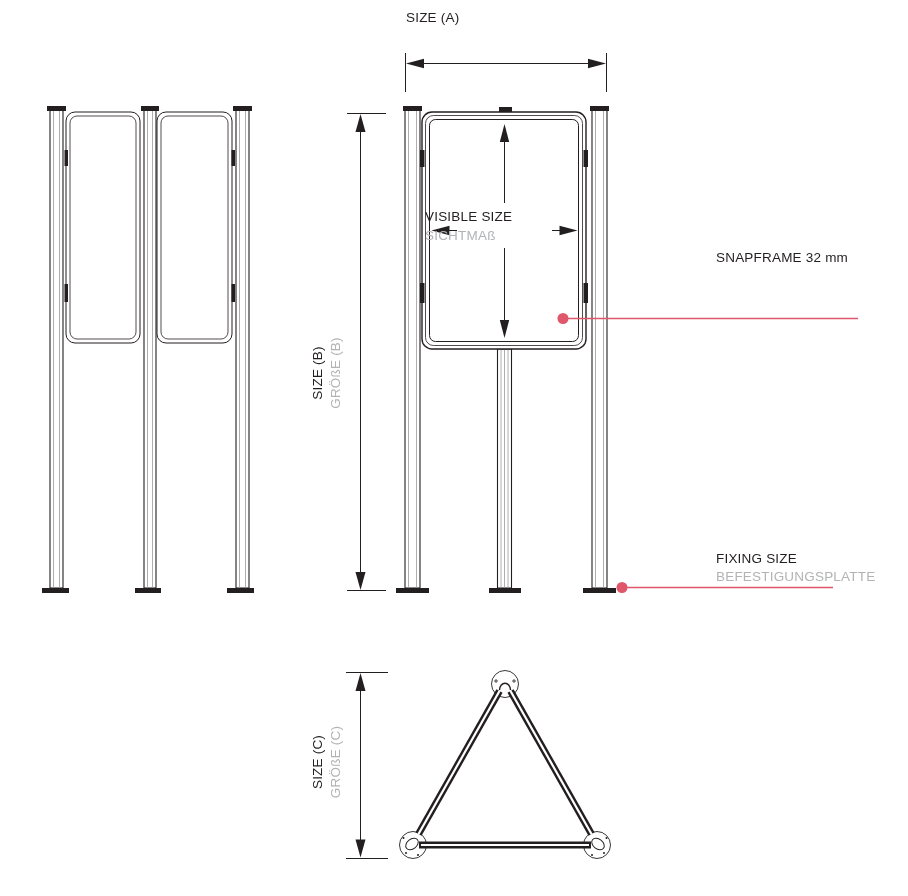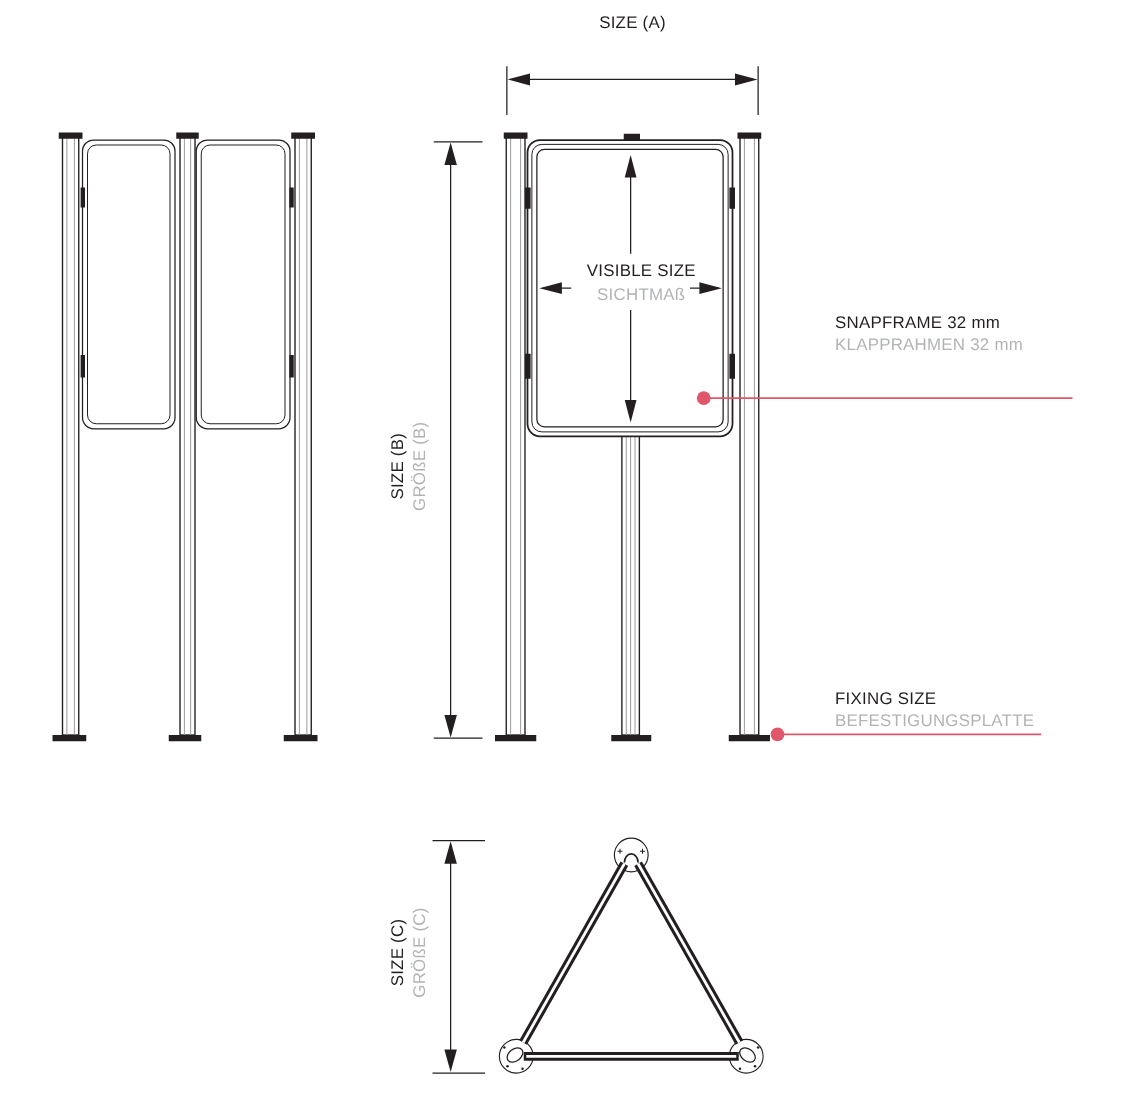--- a/index.html
+++ b/index.html
@@ -14,24 +14,24 @@
   .ln08{stroke:var(--line);stroke-width:0.8;fill:none;}
   .thin{stroke:#9a9a9a;stroke-width:0.8;fill:none;}
   .solid{fill:var(--line);stroke:none;}
   .whiteface{fill:var(--background);stroke:var(--line);stroke-width:1.1;}
   .arrow{fill:var(--line);stroke:none;}
   .accent-line{stroke:var(--accent);stroke-width:1.4;fill:none;}
   .accent-dot{fill:var(--accent);stroke:none;}
   .bar{stroke:var(--line);stroke-width:7;fill:none;stroke-linecap:butt;}
   .bargap{stroke:var(--background);stroke-width:2.2;fill:none;stroke-linecap:butt;}
   .label{position:absolute;font-size:13.5px;line-height:17.5px;letter-spacing:0.2px;}
-  .center{text-align:center;}
+  .center{text-align:left;}
   .en{color:var(--line);}
   .de{color:var(--muted);}
-  .note{line-height:18px;white-space:nowrap;}
+  .note{line-height:18px;white-space:nowrap;margin-left:48px;}
   .rot{position:absolute;width:158px;height:38px;transform:rotate(-90deg);
     display:flex;align-items:center;justify-content:center;gap:0;flex-direction:column;line-height:18.5px;}
   .vslabel{line-height:18.5px;}
 </style>
 </head>
 <body>
 
 <div class="canvas">
 
   <svg width="908" height="896" viewBox="0 0 908 896">
@@ -198,21 +198,20 @@
     <div class="de">GRÖßE (C)</div>
   </div>
 
   <div class="label center vslabel" style="left:425px;top:208px;width:176px">
     <div class="en">VISIBLE SIZE</div>
     <div class="de">SICHTMAß</div>
   </div>
 
   <div class="label note" style="left:668px;top:249px">
     <div class="en">SNAPFRAME 32 mm</div>
-    <div class="de">KLAPPRAHMEN 32 mm</div>
   </div>
 
   <div class="label note" style="left:668px;top:550px;line-height:17.5px">
     <div class="en">FIXING SIZE</div>
     <div class="de">BEFESTIGUNGSPLATTE</div>
   </div>
 
 </div>
 
 </body></html>

